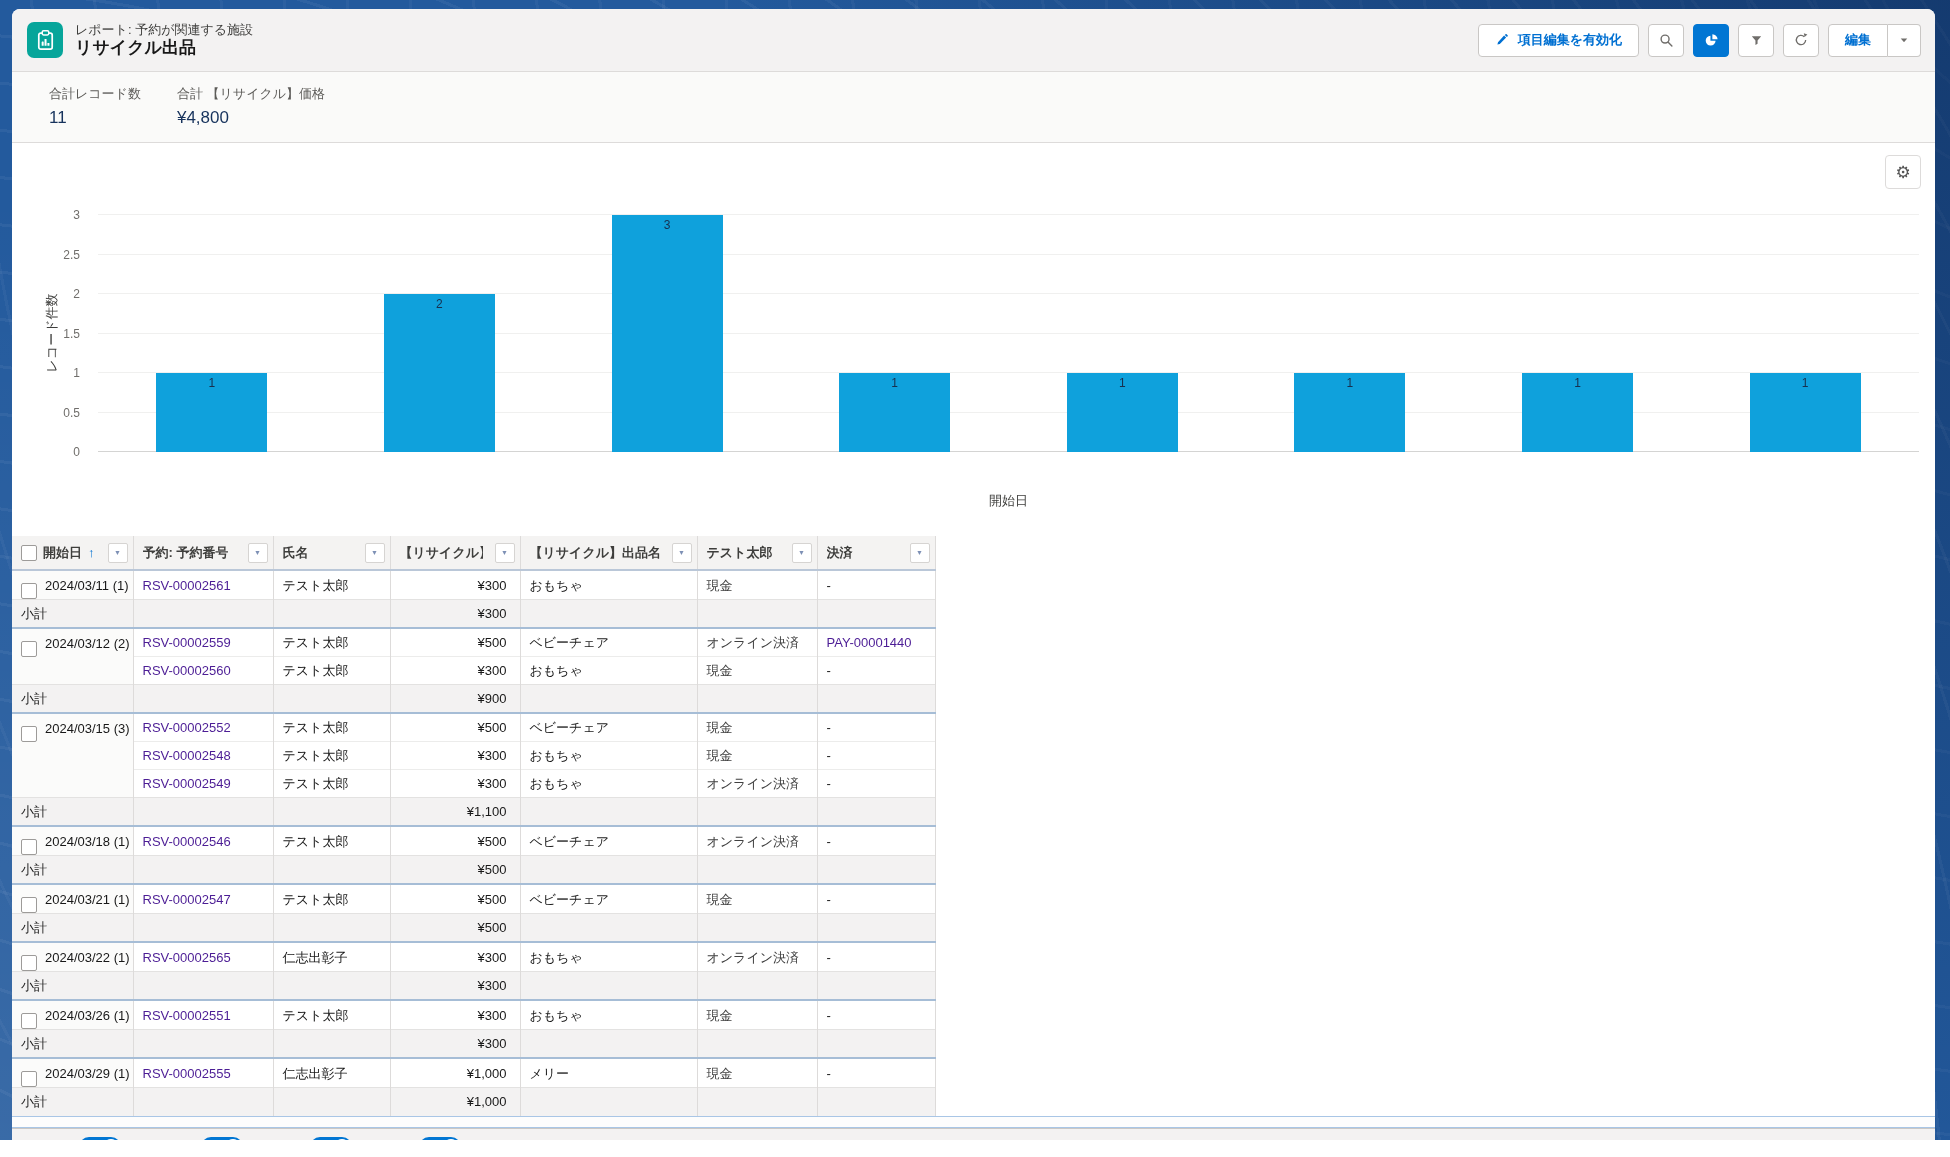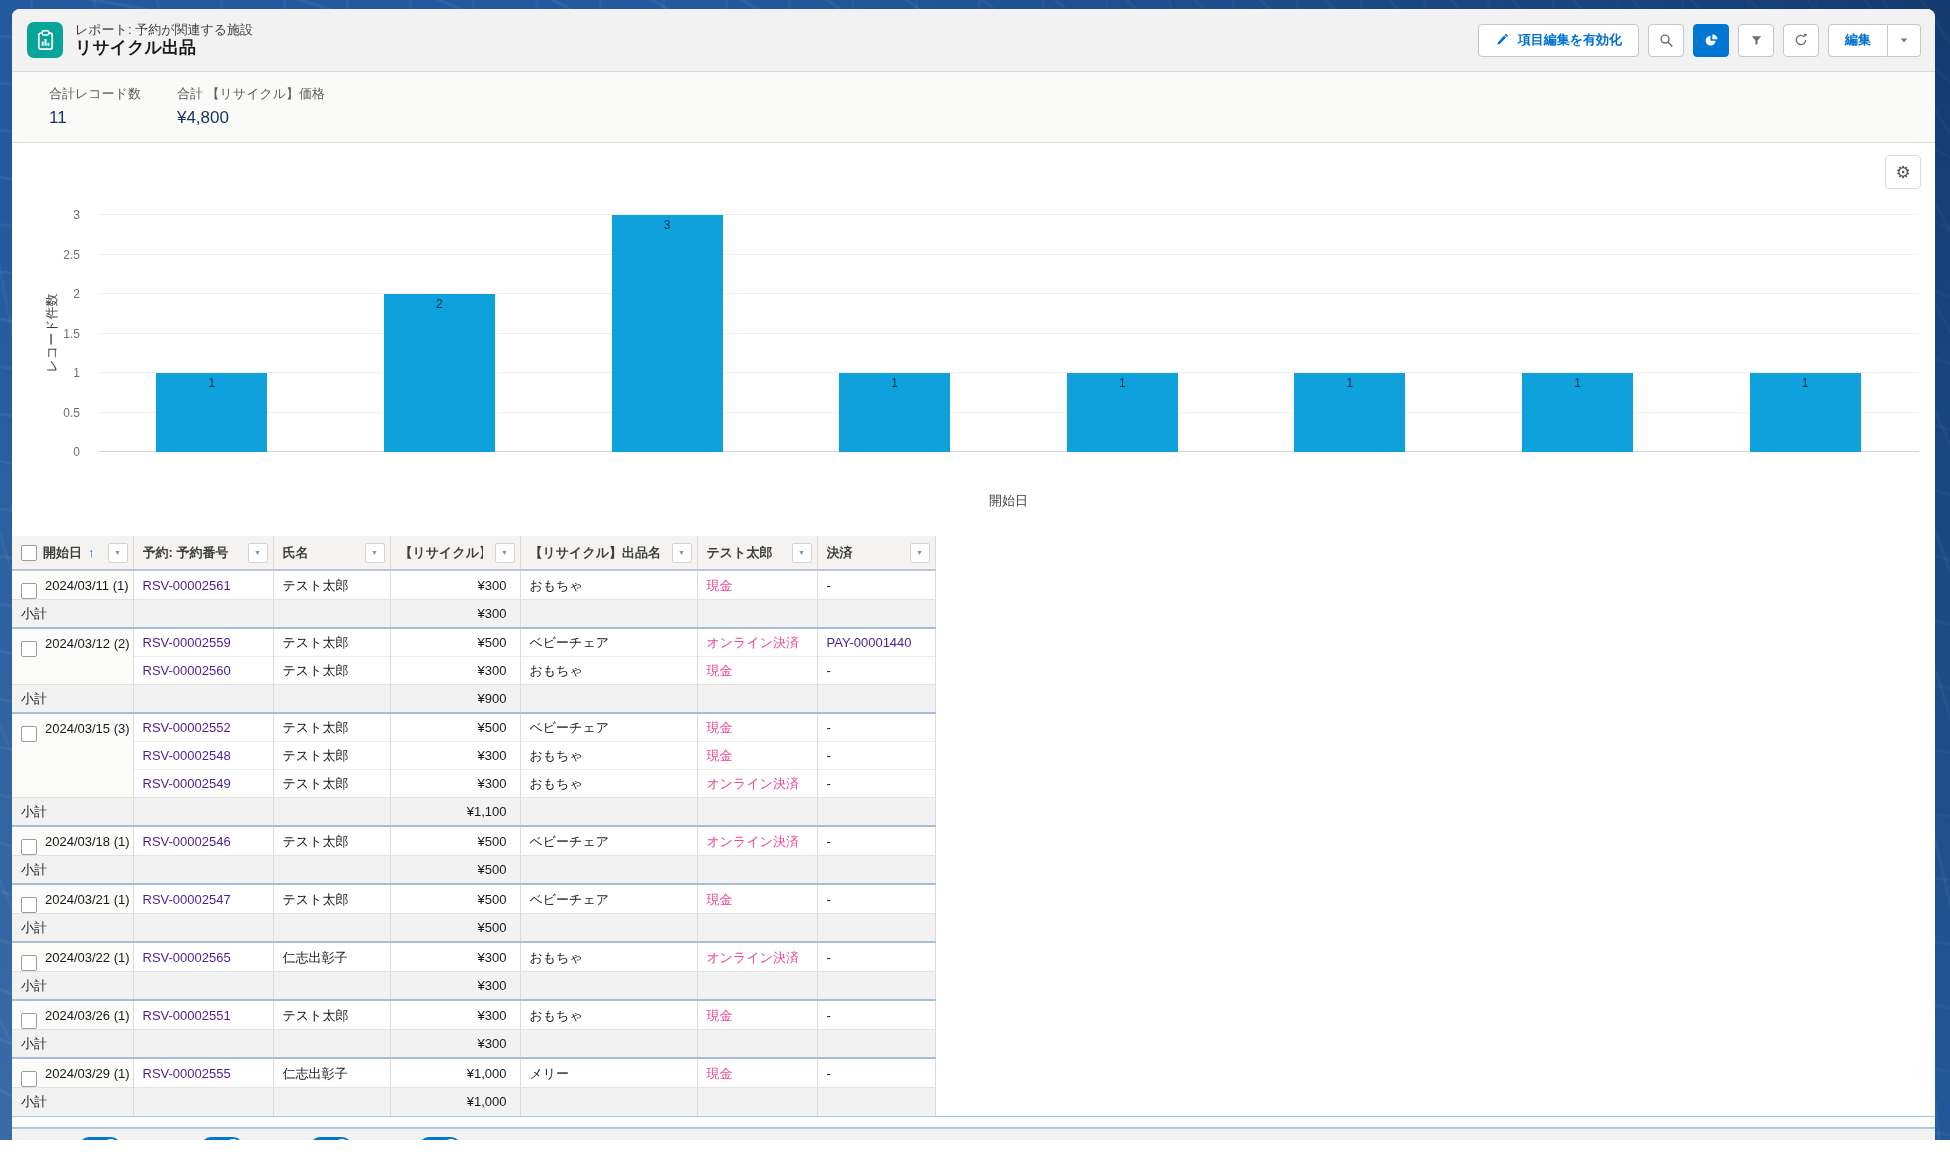--- a/index.html
+++ b/index.html
@@ -77,21 +77,21 @@
   .tri{font-size:7px;color:#7d90b5;line-height:1;}
   tbody td{height:28px;border-right:1px solid #dddbda;padding:0 9px;color:#181818;
     box-sizing:border-box;line-height:27px;white-space:nowrap;overflow:hidden;background:#fff;}
   tr.detail td{border-top:1px solid #ececeb;}
   tr.group-start td{border-top:2px solid #a6bdd6;}
   td.group-cell{background:#fbfbfa;vertical-align:top;padding:0 6px 0 9px;}
   .gc-inner{display:flex;align-items:flex-end;gap:8px;height:28px;}
   tr.subtotal td{background:#f3f2f2;border-top:1px solid #e3e2e1;}
   td.num{text-align:right;padding-right:13px;}
   .link{color:#4c1d95;text-decoration:none;cursor:pointer;}
-  .method{color:#ec4899;}
+  .method{color:#404040;}
   .cb{width:14px;height:14px;border:1px solid #9d9b99;border-radius:2px;background:#fff;
     flex:none;display:inline-block;cursor:pointer;}
   
   .strip{flex:none;height:10px;background:#fdfdfd;border-top:1px solid #a9c6e6;border-bottom:1px solid #a9c6e6;}
   .rpt-footer{flex:none;height:44px;background:#f3f2f2;border-top:1px solid #c9c7c5;
     display:flex;align-items:flex-start;padding:8px 0 0 30px;gap:30px;box-sizing:border-box;}
   .toggle-item{display:flex;align-items:center;gap:11px;}
   .toggle-label{font-size:13px;color:#181818;}
   .toggle{width:42px;height:20px;border-radius:10px;background:#0176d3;position:relative;display:inline-block;cursor:pointer;}
   .toggle .check{position:absolute;left:8px;top:2px;color:#fff;font-size:12px;line-height:16px;}

